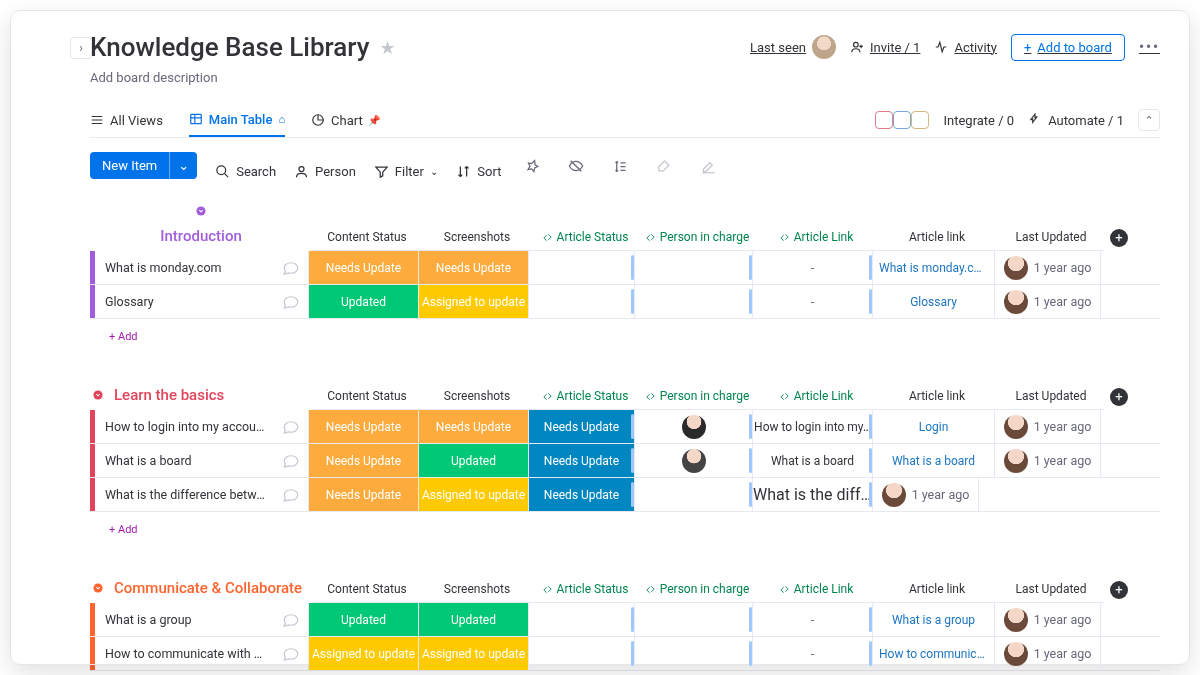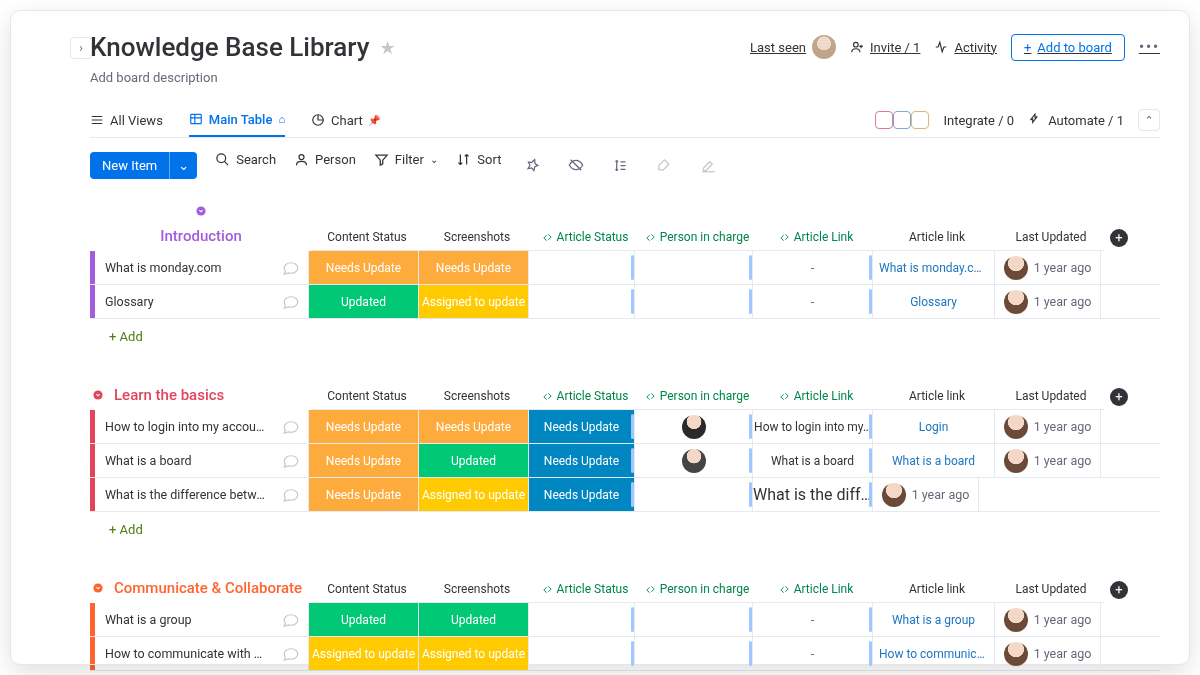--- a/index.html
+++ b/index.html
@@ -17,21 +17,21 @@
 .dots { letter-spacing:2px; font-weight:700; color:#676879; cursor:pointer; font-size:14px;}
 .desc { color:#676879; font-size:13px; margin-top:6px; cursor:text;}
 .tabs { display:flex; align-items:center; justify-content:space-between; border-bottom:1px solid #e6e9ef; margin-top:18px;}
 .tabs-left { display:flex; gap:26px; align-items:center; height:34px;}
 .tab { display:flex; align-items:center; gap:6px; font-size:13px; color:#323338; height:100%; cursor:pointer;}
 .tab.active { color:#0073ea; border-bottom:2px solid #0073ea; font-weight:500;}
 .tabs-right { display:flex; align-items:center; gap:14px; font-size:13px;}
 .hexes { display:flex; gap:-4px;}
 .hex { width:18px; height:18px; border:1px solid #e6a; border-radius:4px; }
 .hex.a{border-color:#e07b8b;} .hex.b{border-color:#7ba8e0;} .hex.c{border-color:#d8b77b;}
-.toolbar { display:flex; align-items:flex-start; gap:18px; padding:14px 0; font-size:13px; color:#323338;}
+.toolbar { display:flex; align-items:flex-end; gap:18px; padding:14px 0; font-size:13px; color:#323338;}
 .new-item-btn { background:#0073ea; color:#fff; border-radius:4px; display:flex; align-items:center;}
 .new-item-btn span { padding:6px 12px;}
 .new-item-btn .split { border-left:1px solid rgba(255,255,255,.4); padding:6px 8px;}
 .tb-item { display:flex; align-items:center; gap:6px; cursor:pointer;}
 .iconbtn { width:26px; height:26px; display:flex; align-items:center; justify-content:center; color:#676879; cursor:pointer; border-radius:4px;}
 .iconbtn.dim{ color:#c5c7d0;}
 .group { margin-top:10px; margin-bottom:30px;}
 .group-head { display:flex; align-items:flex-end;}
 .gh-left { display:flex; align-items:center; gap:8px; width:222px; font-size:15px; font-weight:500; padding-bottom:6px;}
 .gh-left .chev { width:16px; height:16px; border-radius:50%; display:flex; align-items:center; justify-content:center; color:#fff; font-size:10px;}
@@ -52,21 +52,21 @@
 .cell.mirror { border-right:1px solid #e6e9ef;}
 .link { color:#1f76c2; cursor:pointer; font-size:12px; white-space:nowrap; overflow:hidden; text-overflow:ellipsis; max-width:100%; padding:0 6px;}
 .dash { color:#676879;}
 .avatar-sm { width:24px; height:24px; border-radius:50%; background: radial-gradient(circle at 50% 30%, #f4d7c7 0 38%, #6b4a3a 40% 100%);}
 .avatar-p1 { width:24px; height:24px; border-radius:50%; background: radial-gradient(circle at 50% 28%, #f4d7c7 0 34%, #2a2a2a 36% 100%);}
 .avatar-p2 { width:24px; height:24px; border-radius:50%; background: radial-gradient(circle at 50% 30%, #f4d7c7 0 34%, #444 36% 100%); position:relative;}
 .bubble { color:#c5c7d0;}
 .muted { color:#676879;}
 .add-row { height:34px; display:flex; align-items:center;}
 .add-row .row-bar{ opacity:.4;}
-.add-row .pad { padding-left:14px; color:#4d7c0f; font-size:13px;}
+.add-row .pad { padding-left:14px; color:#a21caf; font-size:11px;}
 .chev-up { width:22px;height:22px;border:1px solid #e6e6e6; border-radius:4px; display:flex;align-items:center;justify-content:center;font-size:11px;color:#676879;}
 
 
 .g-purple { color:#a25ddc;flex-direction:column;} .bar-purple{background:#a25ddc;}
 .g-red { color:#e2445c;} .bar-red{background:#e2445c;}
 .g-orange { color:#ff642e;} .bar-orange{background:#ff642e;}
 
 svg { display:block; }
 </style>
 </head>

